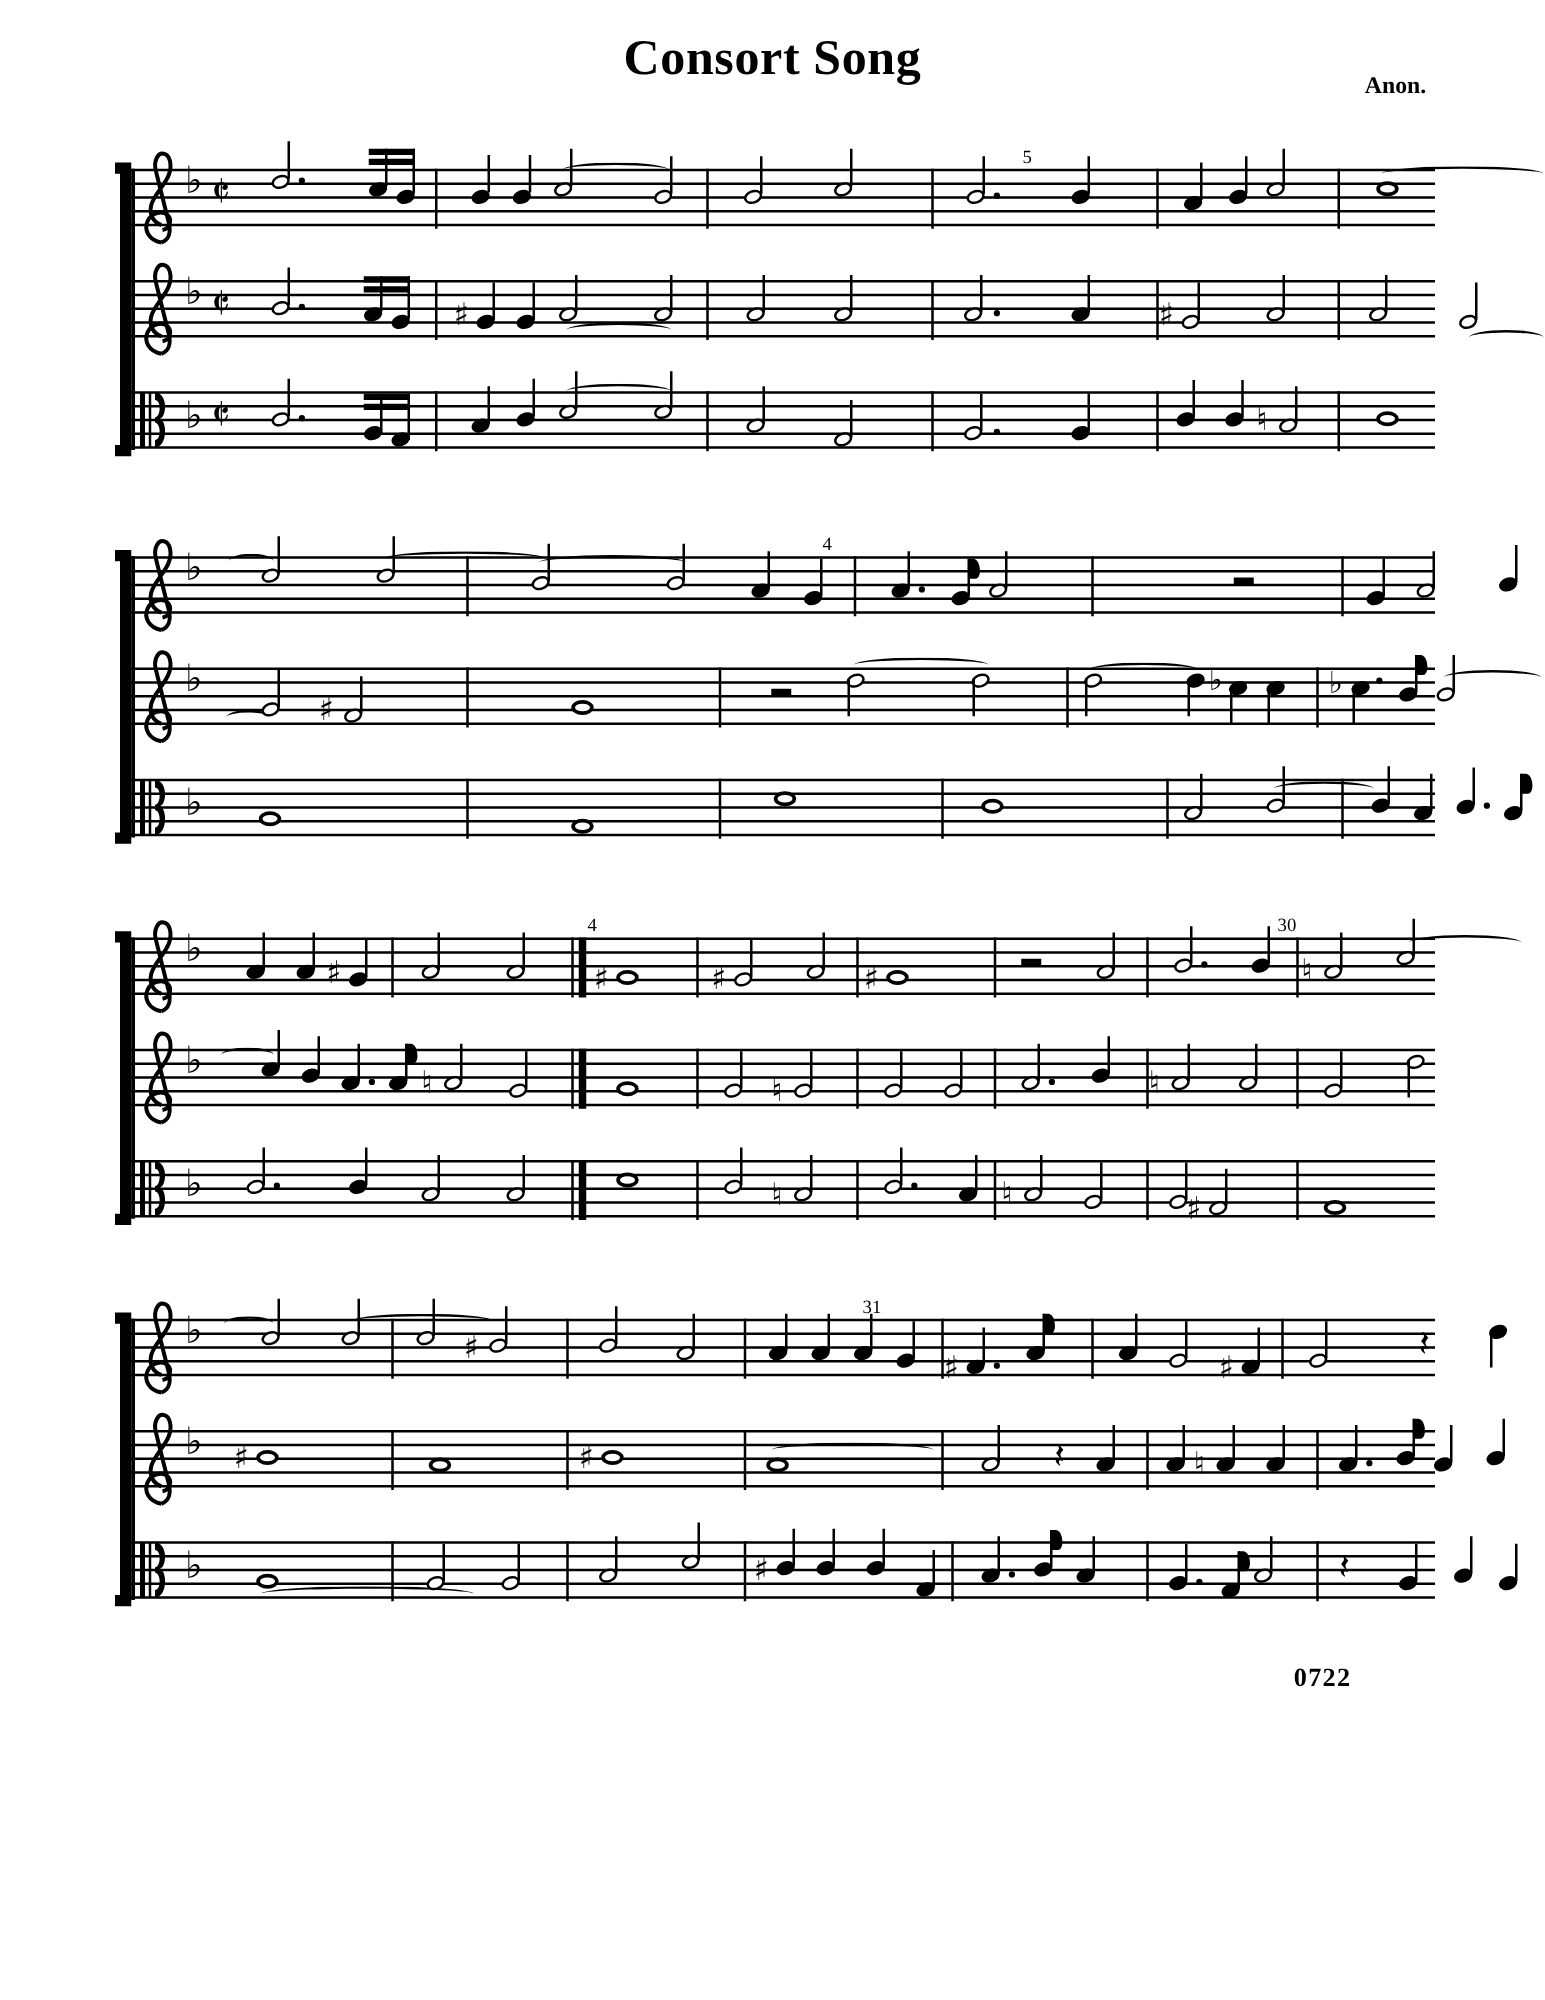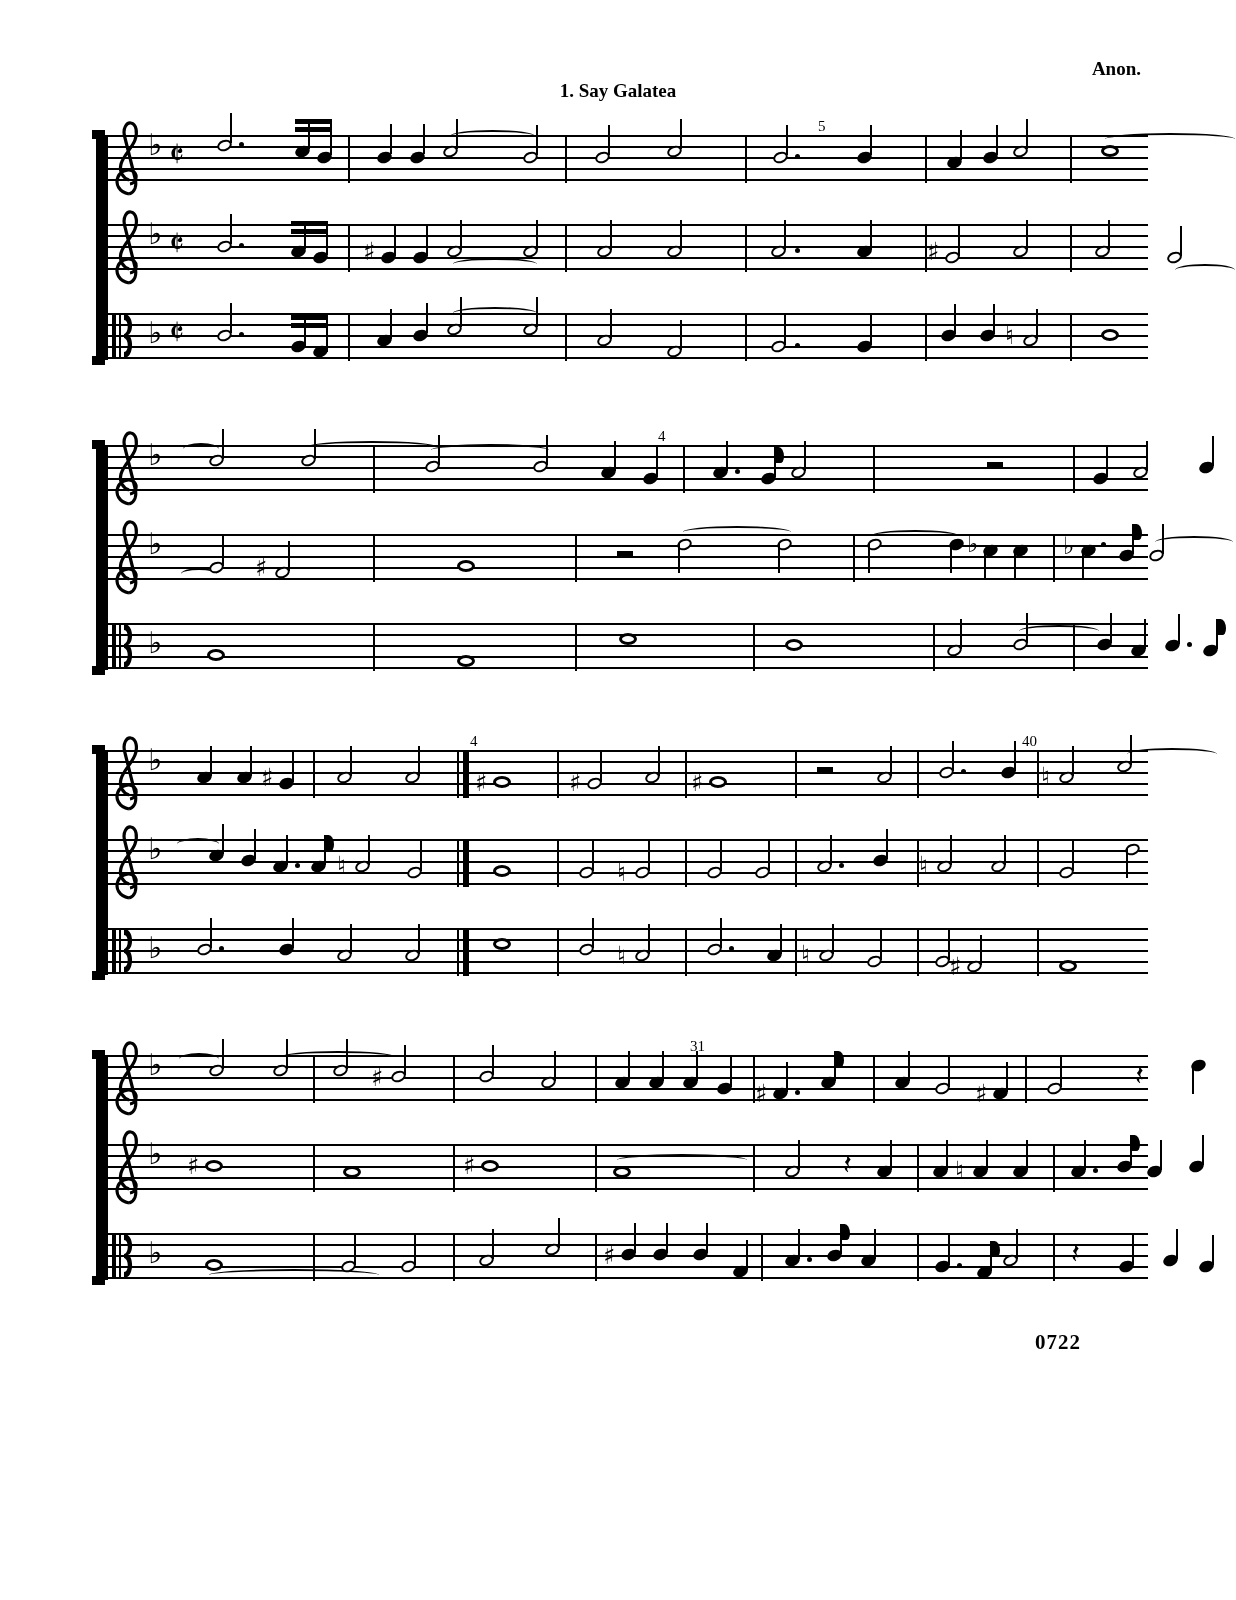--- a/index.html
+++ b/index.html
@@ -212,21 +212,21 @@
     border-top: 2.2px solid #000;
     border-radius: 50%;
     height: 10px;
   }
 </style>
 </head>
 <body>
 
 <div class="page">
 
-  <div class="subtitle">1. Say Galatea</div>
+  <div class="title">Consort Song</div>
   <div class="composer">Anon.</div>
   <div class="catalog">0722</div>
 
   <div class="system" style="top:130px;height:240px;">
     <div class="bracket" style="top:5px;height:225px;"></div>
     <div class="sysline" style="top:5px;height:225px;"></div>
     <div class="measnum" style="left:818px;top:-12px;">5</div>
 
     <div class="stave" style="top:5px;">
       <div class="line l0"></div>
@@ -573,21 +573,21 @@
       <div class="nh" style="left:1098px;top:22px;"></div>
       <div class="stem" style="left:1111px;top:-4px;height:30px;"></div>
       <div class="flag" style="left:1112px;top:-4px;"></div>
     </div>
   </div>
 
   <div class="system" style="top:745px;height:240px;">
     <div class="bracket" style="top:5px;height:225px;"></div>
     <div class="sysline" style="top:5px;height:225px;"></div>
     <div class="measnum" style="left:470px;top:-12px;">4</div>
-    <div class="measnum" style="left:1022px;top:-12px;">40</div>
+    <div class="measnum" style="left:1022px;top:-12px;">30</div>
 
     <div class="stave" style="top:5px;">
       <div class="line l0"></div>
       <div class="line l1"></div>
       <div class="line l2"></div>
       <div class="line l3"></div>
       <div class="line l4"></div>
       <div class="clef" style="left:6px;top:-15px;">
         <svg width="34" height="78" viewBox="0 0 34 78">
           <path d="M18 74 C8 72 4 64 7 57 C10 50 19 48 23 52 C27 56 25 63 19 64 M18 74 C24 72 26 66 24 58 L14 18 C11 8 16 2 20 3 C25 4 27 12 24 20 C21 28 12 36 10 44 C8 52 12 58 18 60" fill="none" stroke="#000" stroke-width="3.2"></path>

